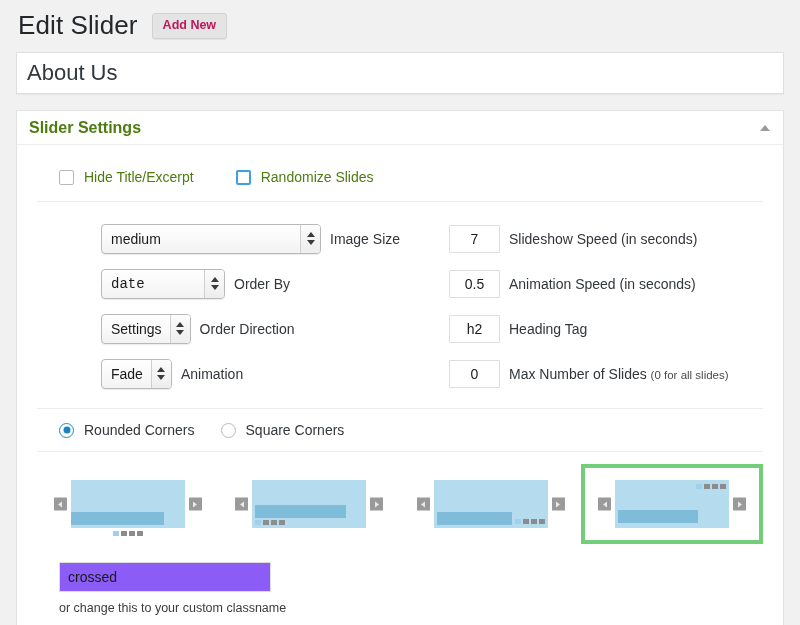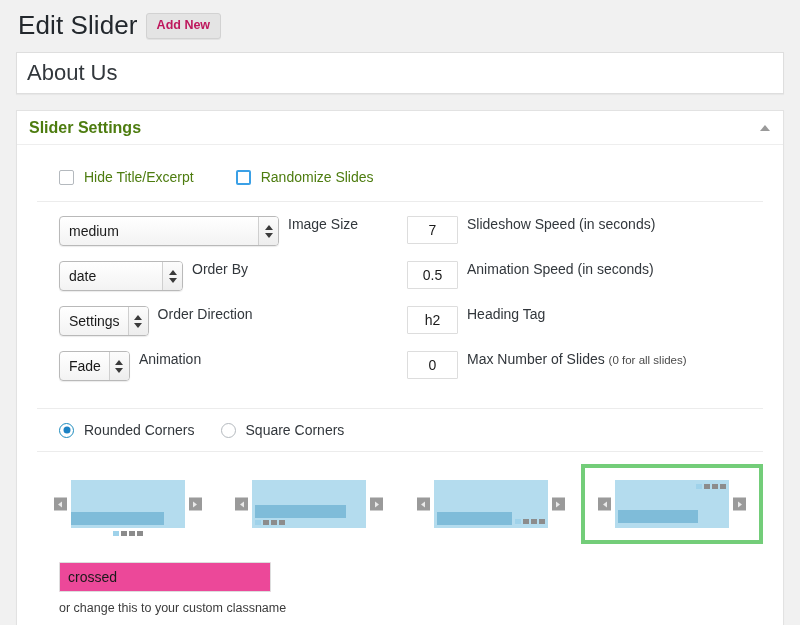--- a/index.html
+++ b/index.html
@@ -22,21 +22,21 @@
     box-sizing: border-box;
     padding: 0 16px;
   }
 
   
   .page-header {
     display: flex;
     align-items: center;
     height: 52px;
     padding-left: 2px;
-    gap: 8px;
+    gap: 14px;
   }
   .page-title {
     font-size: 26px;
     font-weight: 400;
     line-height: 1.3;
     color: #23282d;
     letter-spacing: 0.1px;
   }
   .add-new-btn {
     display: inline-block;
@@ -141,21 +141,23 @@
   .settings-grid {
     display: flex;
     padding: 14px 0 12px 0;
     border-bottom: 1px solid #ececec;
   }
   .col-left { width: 370px; padding-left: 22px; box-sizing: border-box; }
   .col-right { flex: 1; padding-left: 0px; }
 
   .fld-row {
     display: flex;
+    align-items: center;
     height: 45px;
+    margin-left: 42px;
   }
   .fld-label {
     font-size: 14px;
     color: #32373c;
     margin-left: 9px;
     white-space: nowrap;
   }
   .fld-label .hint {
     font-size: 11.5px;
     color: #4a4a4a;
@@ -196,21 +198,21 @@
     display: block;
     width: 0; height: 0;
     border-left: 4px solid transparent;
     border-right: 4px solid transparent;
   }
   .sel .sel-arrows i.up { border-bottom: 5px solid #3b3b3b; }
   .sel .sel-arrows i.dn { border-top: 5px solid #3b3b3b; }
 
   .sel.w-image { width: 218px; }
   .sel.w-image .sel-text { flex: 1; }
-  .sel.w-order { width: 122px; }
+  .sel.w-order { width: 122px; font-family: Liberation Mono, monospace; }
   .sel.w-order .sel-text { flex: 1; }
   .sel.w-dir  { }
   .sel.w-anim { }
 
   
   .num-input {
     box-sizing: border-box;
     width: 51px;
     height: 28px;
     border: 1px solid #dddddd;
@@ -340,21 +342,21 @@
 
   
   .class-row {
     padding: 8px 0 0 22px;
   }
   .class-input {
     box-sizing: border-box;
     width: 212px;
     height: 30px;
     border: 1px solid #dddddd;
-    background: #ec4899;
+    background: #8b5cf6;
     font-size: 14px;
     font-family: "Liberation Sans", sans-serif;
     color: #1a1a1a;
     padding: 0 8px;
     outline: none;
     border-radius: 1px;
   }
   .class-hint {
     margin-top: 9px;
     font-size: 12.5px;

